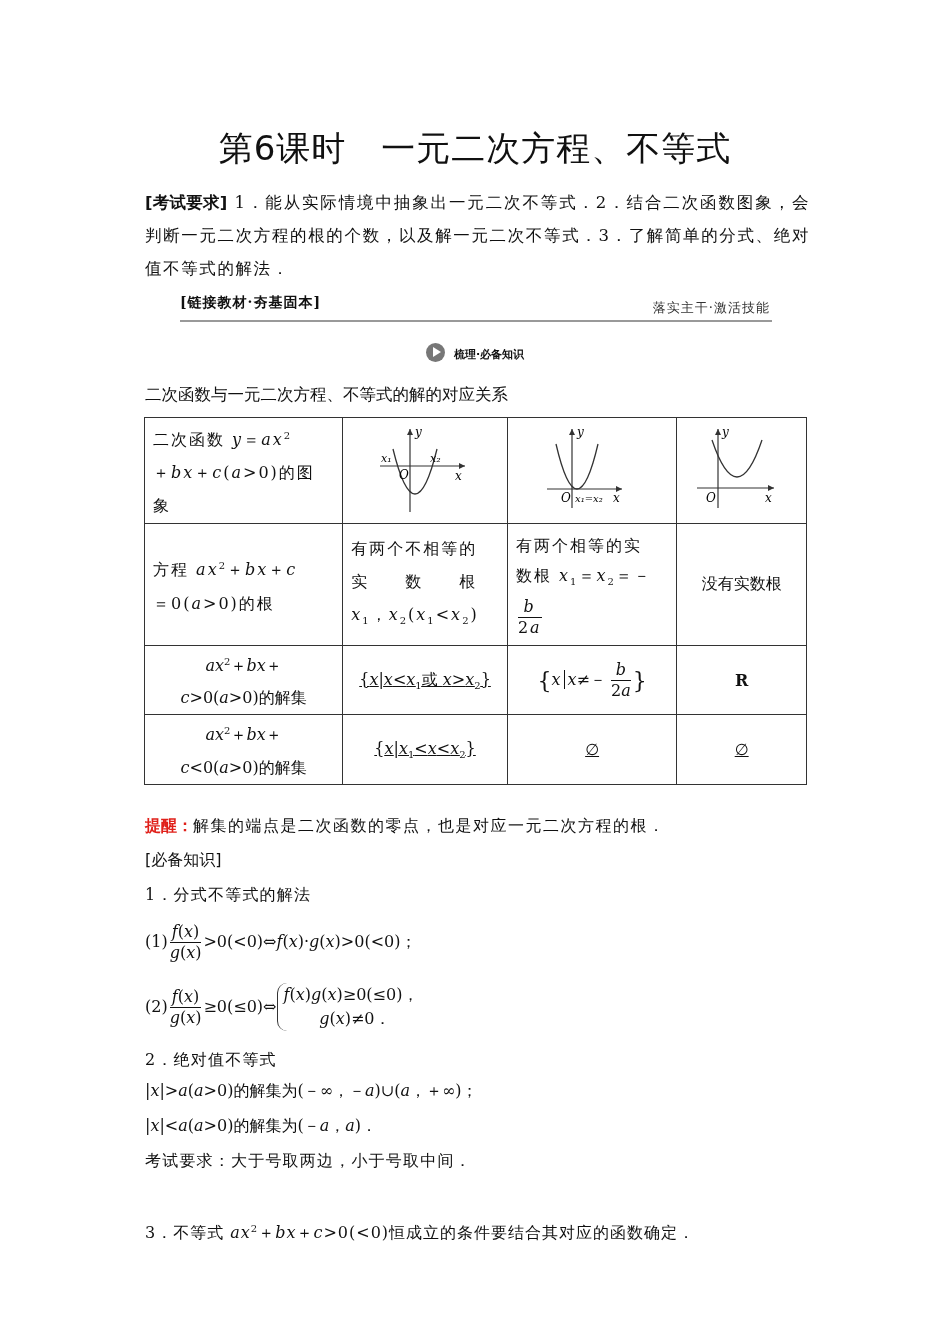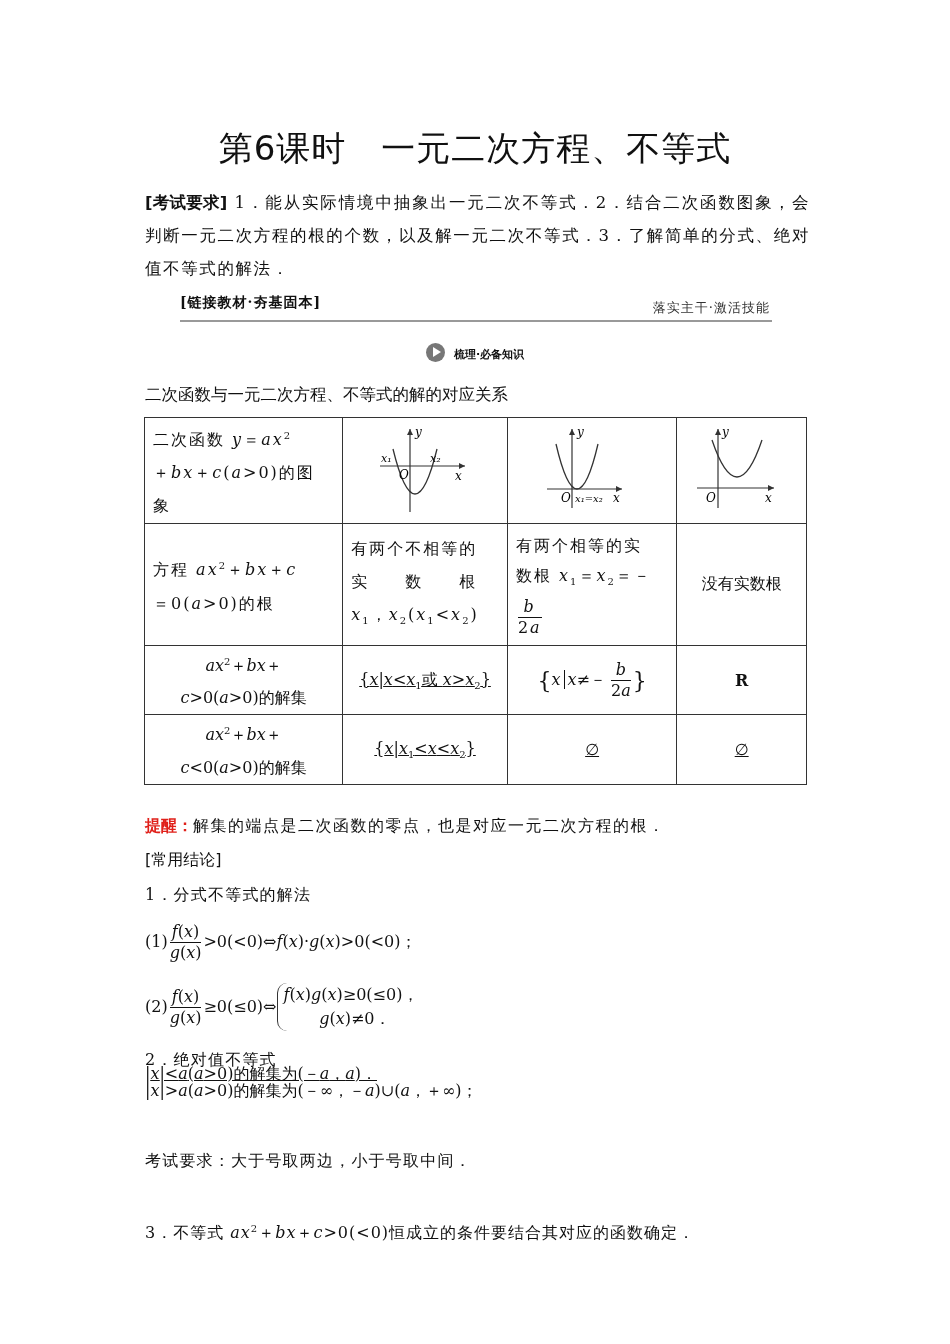--- a/index.html
+++ b/index.html
@@ -119,33 +119,33 @@
     <td><span class="u">∅</span></td>
     <td><span class="u">∅</span></td>
   </tr>
 </tbody>
   </table>
 
 <div class="abs remind">
   <span class="lbl">提醒：</span><span>解集的端点是二次函数的零点，也是对应一元二次方程的根．</span>
 </div>
 
-<div class="abs line" style="top:850px;font-family:'DejaVu Sans',sans-serif;letter-spacing:0;">[常用结论]</div>
+<div class="abs line" style="top:850px;font-family:'DejaVu Sans',sans-serif;letter-spacing:0;">[必备知识]</div>
 
 <div class="abs line" style="top:885px;">1．分式不等式的解法</div>
 
 <div class="abs mathline" style="top:922px;">
   (1)<span class="frac"><span class="num"><i>f</i>(<i>x</i>)</span><span><i>g</i>(<i>x</i>)</span></span>&gt;0(&lt;0)⇔<i>f</i>(<i>x</i>)·<i>g</i>(<i>x</i>)&gt;0(&lt;0)；
 </div>
 
 <div class="abs mathline" style="top:983px;">
   (2)<span class="frac"><span class="num"><i>f</i>(<i>x</i>)</span><span><i>g</i>(<i>x</i>)</span></span>≥0(≤0)⇔<span class="brace"><i>f</i>(<i>x</i>)<i>g</i>(<i>x</i>)≥0(≤0)，<br>&nbsp;&nbsp;&nbsp;&nbsp;&nbsp;&nbsp;&nbsp;<i>g</i>(<i>x</i>)≠0．</span>
 </div>
 
 <div class="abs line" style="top:1050px;text-align:center;">2．绝对值不等式</div>
 
 <div class="abs mathline" style="top:1081px;">|<i>x</i>|&gt;<i>a</i>(<i>a</i>&gt;0)的解集为(－∞，－<i>a</i>)∪(<i>a</i>，＋∞)；</div>
 
-<div class="abs mathline" style="top:1064px;text-decoration:underline;">|<i>x</i>|&lt;<i>a</i>(<i>a</i>&gt;0)的解集为(－<i>a</i>，<i>a</i>)．</div>
+<div class="abs mathline" style="top:1116px;">|<i>x</i>|&lt;<i>a</i>(<i>a</i>&gt;0)的解集为(－<i>a</i>，<i>a</i>)．</div>
 
 <div class="abs line" style="top:1151px;">考试要求：大于号取两边，小于号取中间．</div>
 
 <div class="abs mathline" style="top:1223px;letter-spacing:1px;">3．不等式 <i>ax</i><sup>2</sup>＋<i>bx</i>＋<i>c</i>&gt;0(&lt;0)恒成立的条件要结合其对应的函数确定．</div>
 
 </body></html>

